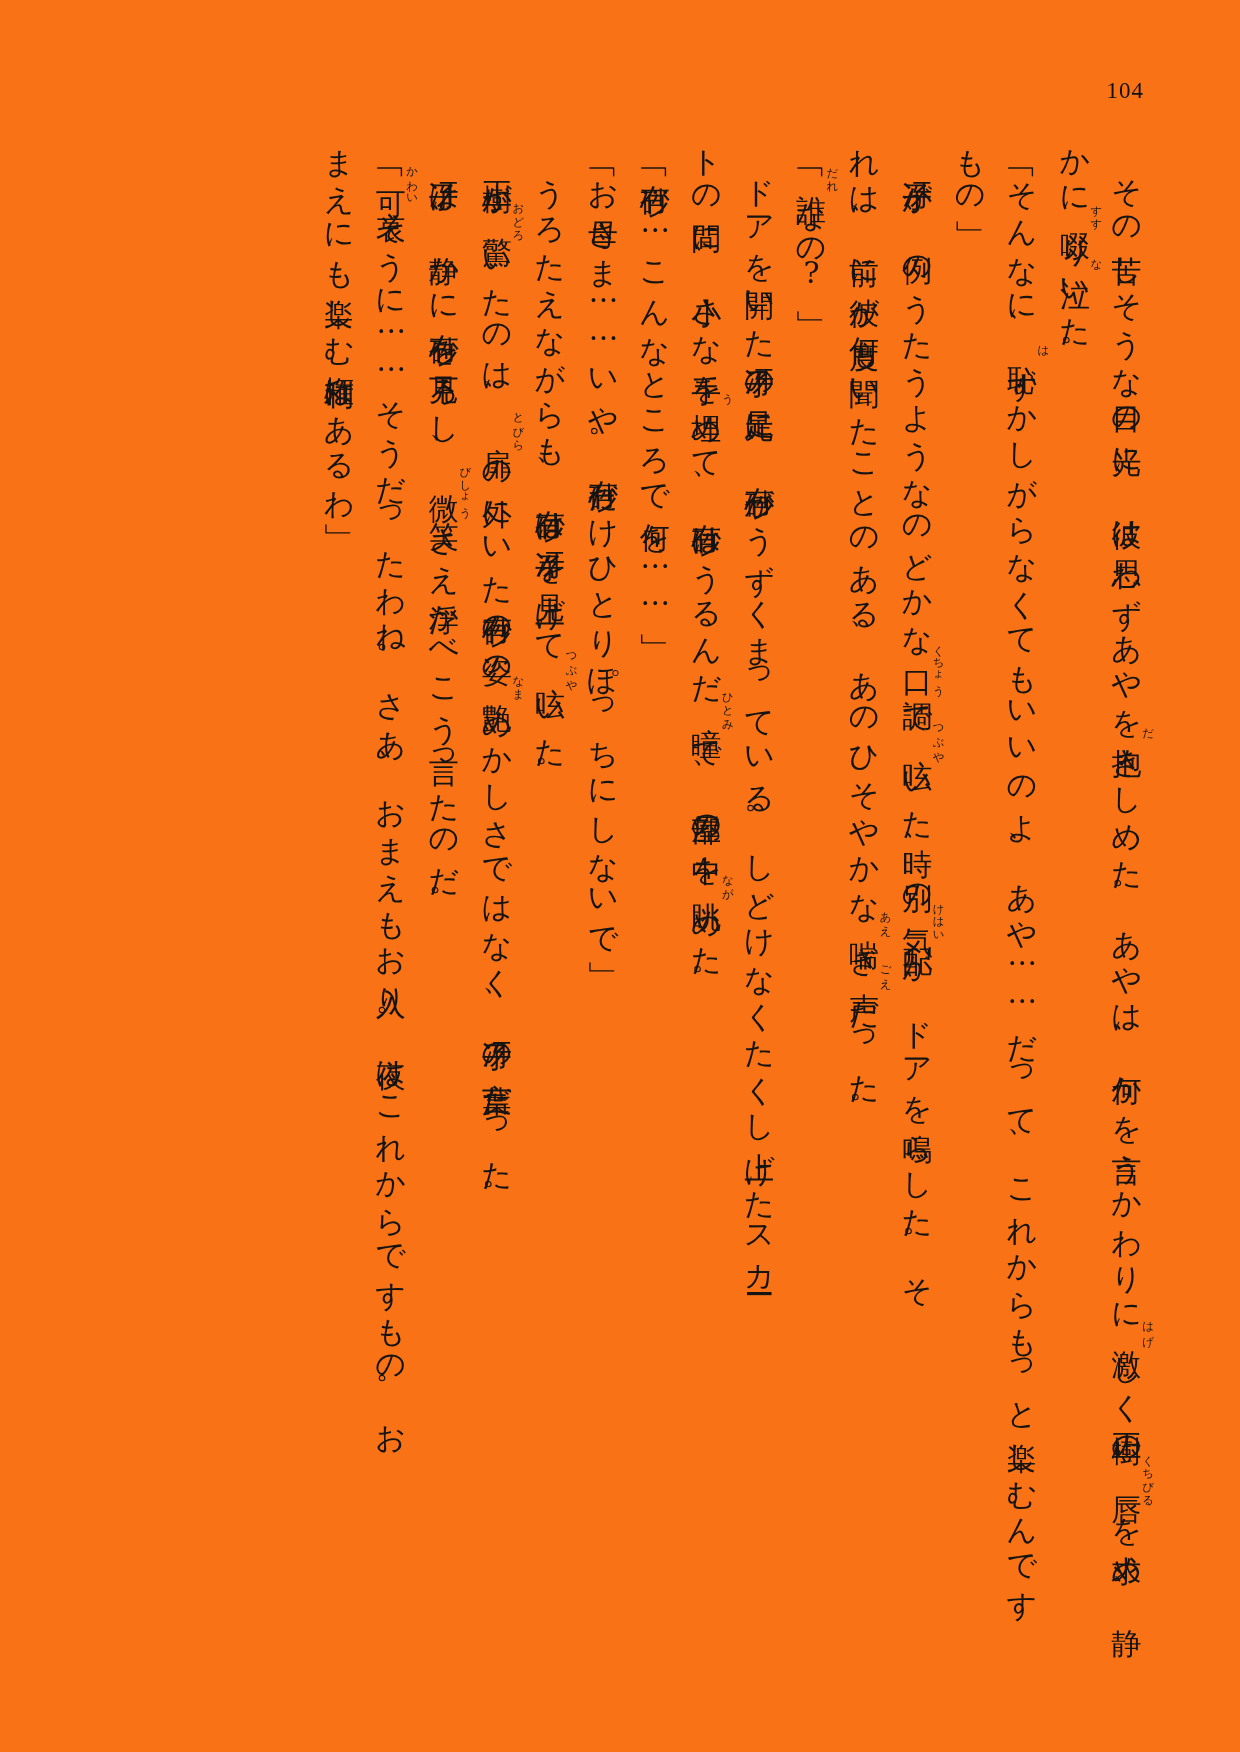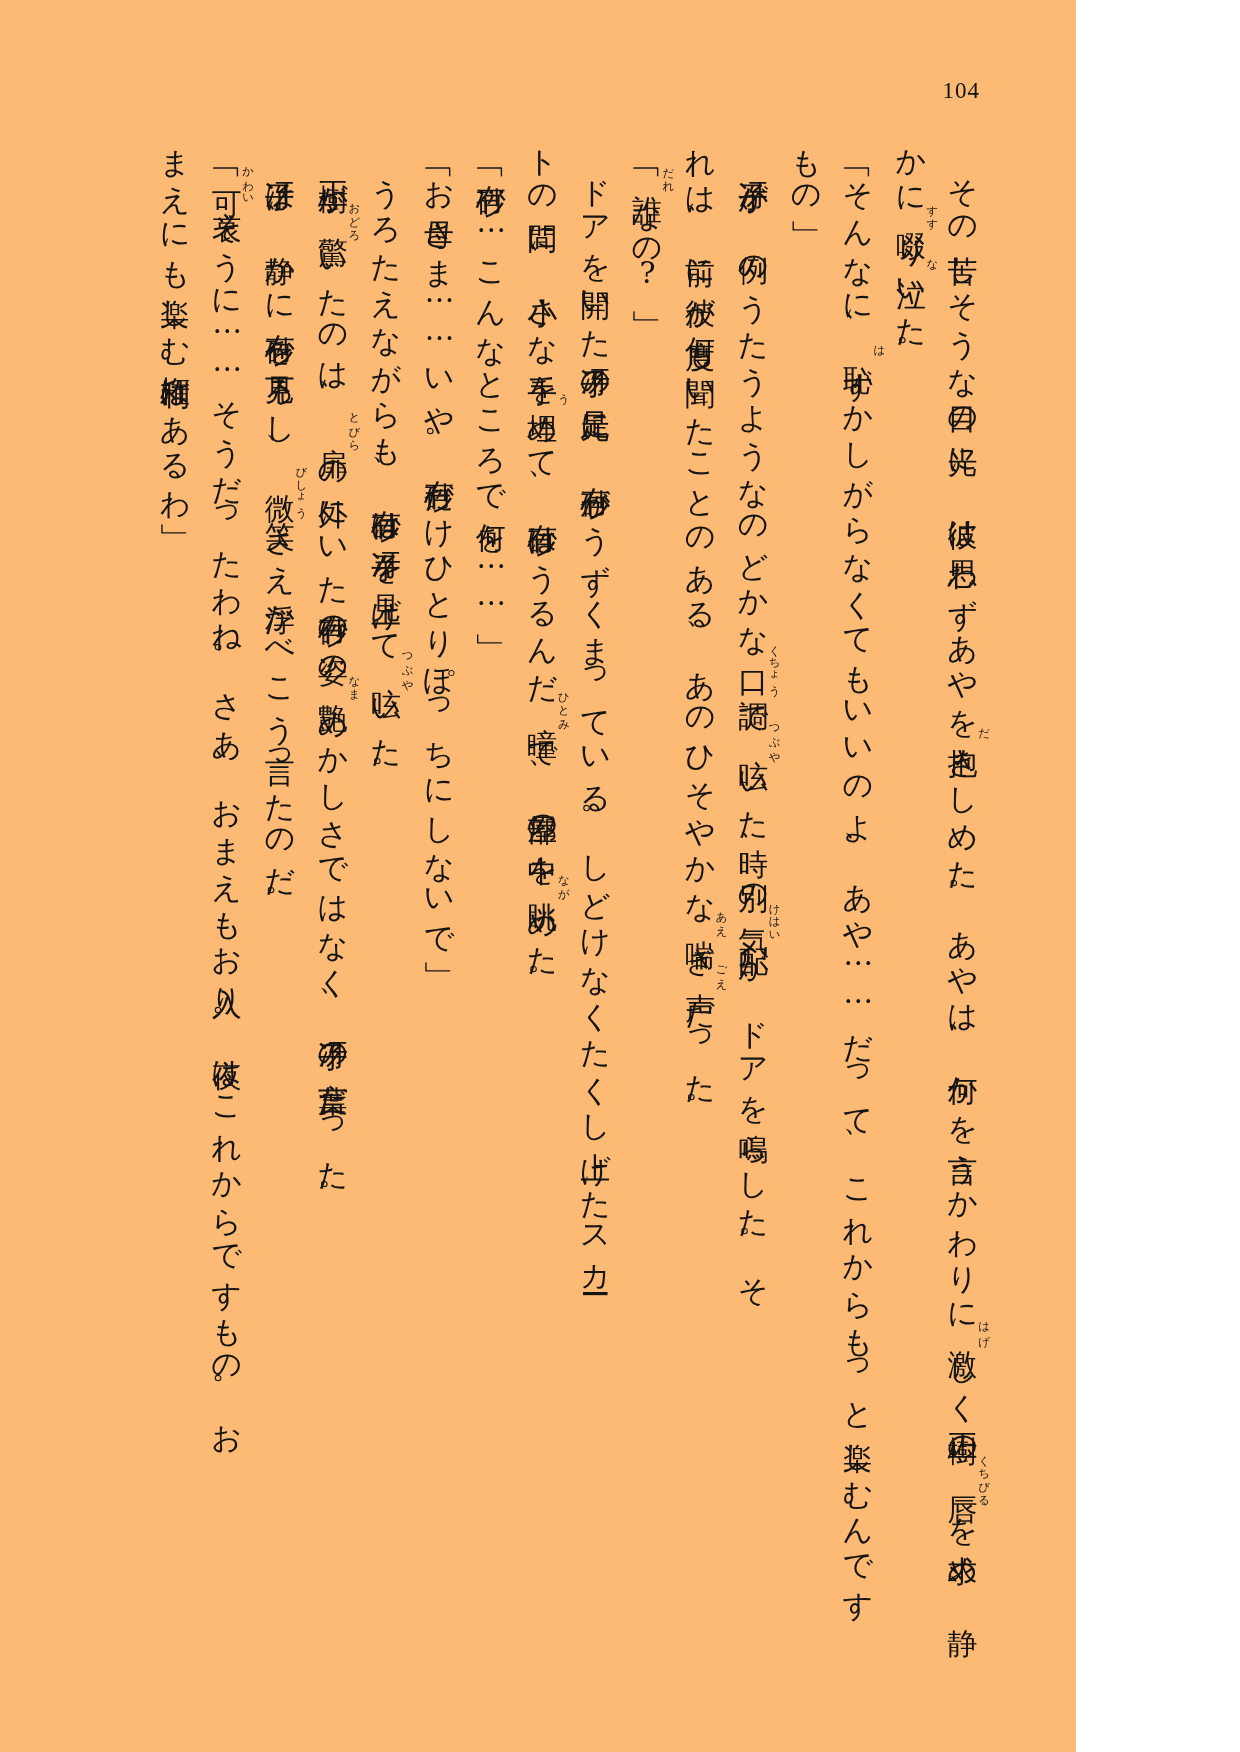--- a/index.html
+++ b/index.html
@@ -13,23 +13,23 @@
     font-family: "Liberation Serif", "DejaVu Serif", serif;
     color: #111111;
     position: relative;
     overflow: hidden;
   }
 
   #page {
     position: absolute;
     left: 0;
     top: 0;
-    width: 1076px;
+    width: 1240px;
     height: 1752px;
-    background: #fdba74;
+    background: #f97316;
   }
 
   #page-number {
     position: absolute;
     top: 78px;
     right: 96px;
     font-size: 23px;
     letter-spacing: 1px;
     color: #111;
     font-family: "Liberation Serif", "DejaVu Serif", serif;

